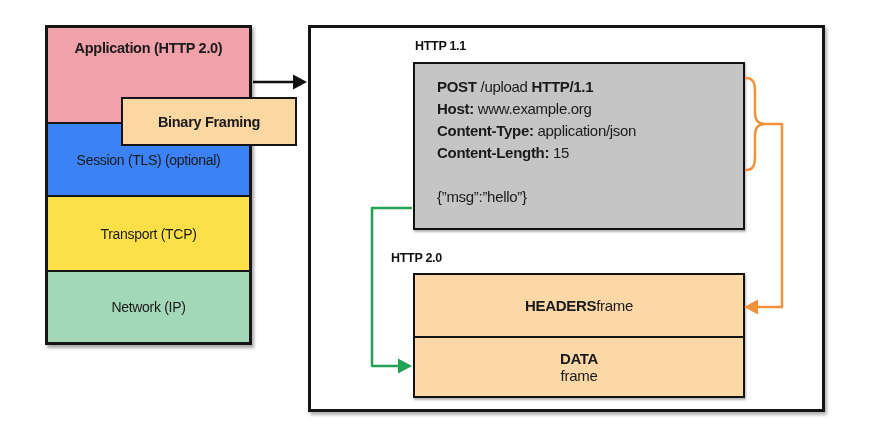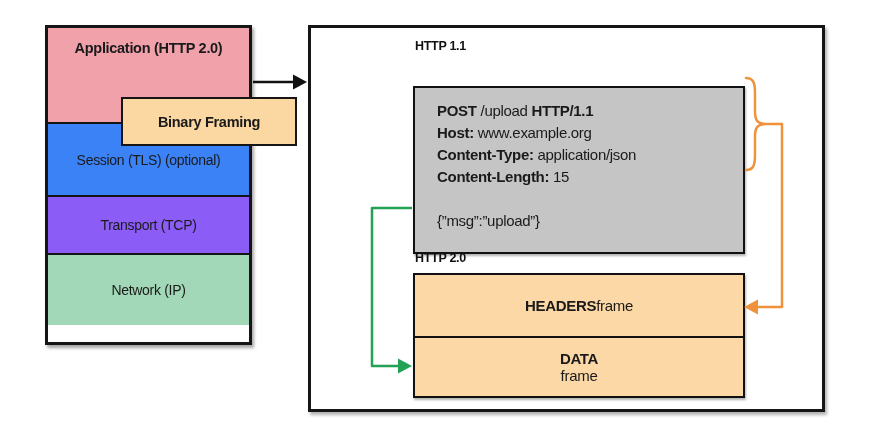--- a/index.html
+++ b/index.html
@@ -21,46 +21,45 @@
   }
   .layer{
     box-sizing:border-box;position:relative;
     display:flex;align-items:center;justify-content:center;
     font-size:14px;letter-spacing:-0.3px;
   }
   .layer + .layer{border-top:2px solid #151515;}
   .layer-app{height:94px;background:#f0a1aa;align-items:flex-start;
     padding-top:12px;font-weight:bold;font-size:14.5px;}
   .layer-session{height:73px;background:#3b82f6;}
-  .layer-transport{height:58px;background:#8b5cf6;}
+  .layer-transport{height:75px;background:#fde047;}
   .layer-network{height:72px;background:#a2d8b7;}
   .binary-box{
     position:absolute;left:59px;top:69px;width:176px;height:49px;
     box-sizing:border-box;border:2px solid #151515;background:#fbd7a2;
     display:flex;align-items:center;justify-content:center;
     font-weight:bold;font-size:14.5px;letter-spacing:-0.3px;z-index:2;margin-left:14px;
   }
   
   .big-box{
     position:absolute;left:308px;top:25px;width:517px;height:387px;
     border:3px solid #151515;box-sizing:border-box;background:#ffffff;
     box-shadow:2px 3px 3px rgba(0,0,0,0.3);
   }
   .section-label{
     position:absolute;font-weight:bold;font-size:12.5px;letter-spacing:-0.3px;color:#111;
   }
   .label-http11{left:415px;top:39px;}
-  .label-http2{left:415px;top:251px;}
+  .label-http2{left:391px;top:251px;}
   .request-box{
     position:absolute;left:413px;top:62px;width:332px;height:168px;
     box-sizing:border-box;border:2.5px solid #111;background:#c5c5c5;
     padding:12px 0 0 22px;
     font-size:15px;line-height:22px;letter-spacing:-0.3px;
     box-shadow:1px 2px 2px rgba(0,0,0,0.3);
-    margin-top:24px;
   }
   .req-line{white-space:pre;}
   .req-line b{font-weight:bold;}
   .blank-line{height:22px;}
   .frames{
     position:absolute;left:413px;top:273px;width:332px;
     box-sizing:border-box;border:2.5px solid #111;background:#fbd8a6;
     box-shadow:1px 2px 2px rgba(0,0,0,0.3);
   }
   .frame-row{
@@ -99,21 +98,21 @@
   <div class="big-box"></div>
 
   <div class="section-label label-http11">HTTP 1.1</div>
 
   <div class="request-box">
     <div class="req-line"><b>POST</b><span> /upload </span><b>HTTP/1.1</b></div>
     <div class="req-line"><b>Host:</b><span> www.example.org</span></div>
     <div class="req-line"><b>Content-Type:</b><span> application/json</span></div>
     <div class="req-line"><b>Content-Length:</b><span> 15</span></div>
     <div class="blank-line"></div>
-    <div class="req-line">{”msg”:”upload”}</div>
+    <div class="req-line">{”msg”:”hello”}</div>
   </div>
 
   <div class="section-label label-http2">HTTP 2.0</div>
 
   <div class="frames">
     <div class="frame-row frame-headers">
       <b>HEADERS</b>
       <span>frame</span>
     </div>
     <div class="frame-row frame-data">

